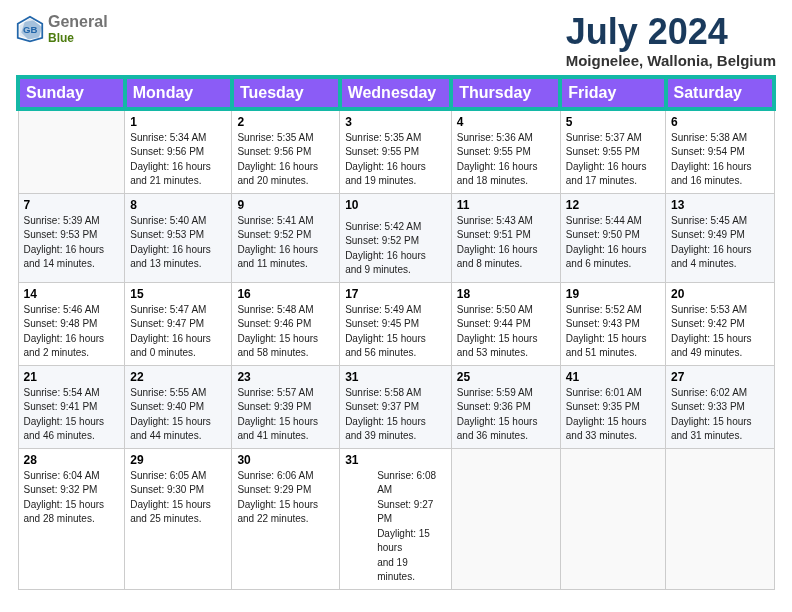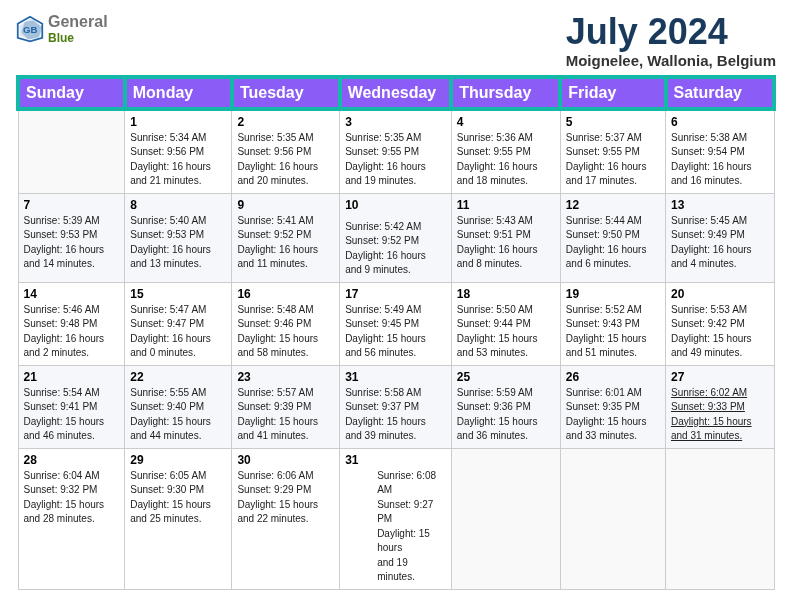--- a/index.html
+++ b/index.html
@@ -296,29 +296,29 @@
 and 39 minutes.</div>
           </td>
           <td>
             <span class="day-num">25</span>
             <div class="day-info" style="white-space: pre-wrap;">Sunrise: 5:59 AM
 Sunset: 9:36 PM
 Daylight: 15 hours
 and 36 minutes.</div>
           </td>
           <td>
-            <span class="day-num">26</span>
+            <span class="day-num">41</span>
             <div class="day-info" style="white-space: pre-wrap;">Sunrise: 6:01 AM
 Sunset: 9:35 PM
 Daylight: 15 hours
 and 33 minutes.</div>
           </td>
           <td>
             <span class="day-num">27</span>
-            <div class="day-info" style="white-space: pre-wrap; text-decoration: underline;">Sunrise: 6:02 AM
+            <div class="day-info" style="white-space: pre-wrap;">Sunrise: 6:02 AM
 Sunset: 9:33 PM
 Daylight: 15 hours
 and 31 minutes.</div>
           </td>
         </tr>
         <tr>
           <td>
             <span class="day-num">28</span>
             <div class="day-info" style="white-space: pre-wrap;">Sunrise: 6:04 AM
 Sunset: 9:32 PM

